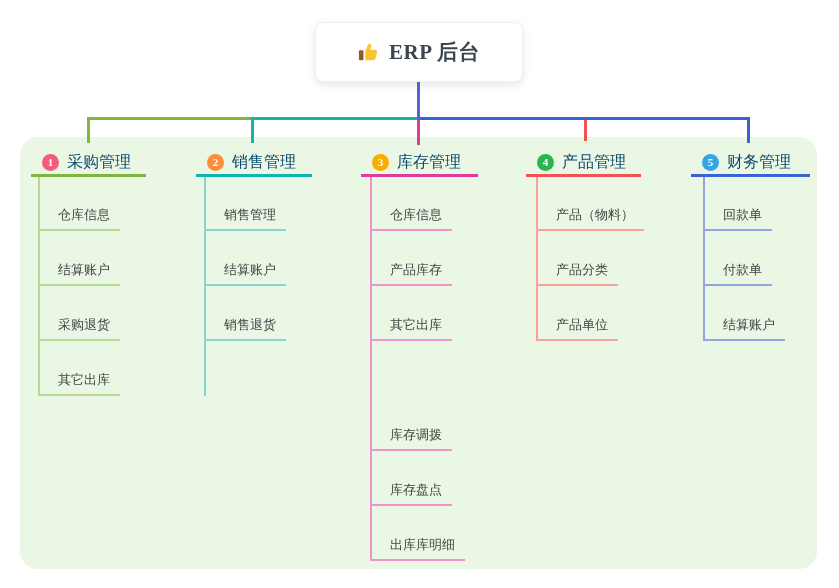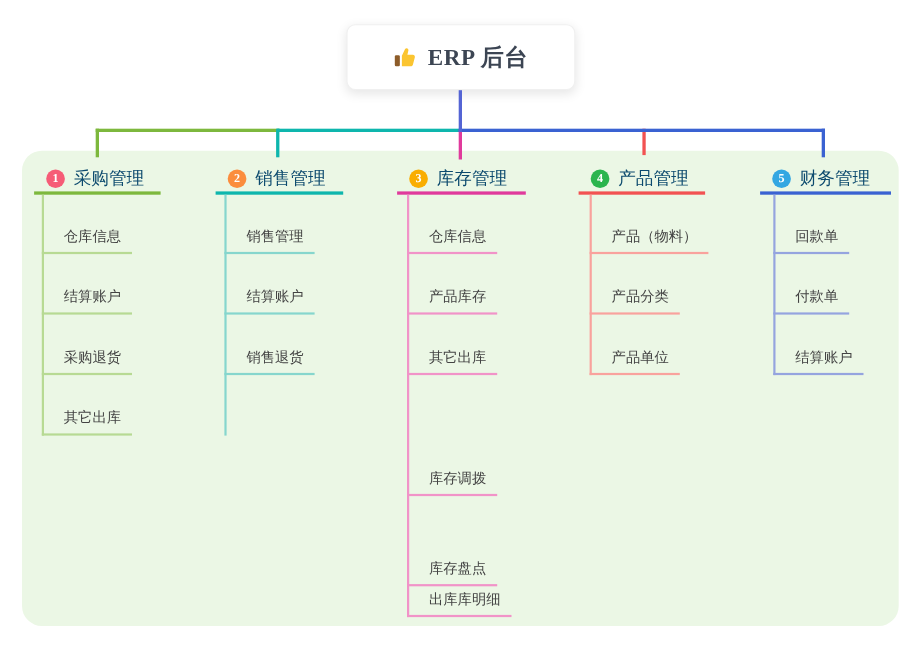--- a/index.html
+++ b/index.html
@@ -43,21 +43,21 @@
     border-bottom:2px solid var(--l);cursor:pointer;
   }
   
   .b0 .hdr{left:31px;width:115px}   .b0 .rail{left:38px;height:219px}  .b0 .child{left:38px}
   .b1 .hdr{left:196px;width:116px}  .b1 .rail{left:204px;height:219px} .b1 .child{left:204px}
   .b2 .hdr{left:361px;width:117px}  .b2 .rail{left:370px;height:384px} .b2 .child{left:370px}
   .b3 .hdr{left:526px;width:115px}  .b3 .rail{left:536px;height:164px} .b3 .child{left:536px}
   .b4 .hdr{left:691px;width:119px}  .b4 .rail{left:703px;height:164px} .b4 .child{left:703px}
   
   .r0{top:206px}.r1{top:261px}.r2{top:316px}.r3{top:371px}
-  .r4{top:426px}.r5{top:508px}.r6{top:536px}
+  .r4{top:426px}.r5{top:481px}.r6{top:536px}
 </style>
 </head>
 <body>
 
 <div class="stage">
 
   <div class="root-card">
     <span class="root-icon">
       <svg width="22" height="22" viewBox="0 0 24 24" aria-hidden="true">
         <rect x="1" y="10" width="5" height="11" rx="1.3" fill="#8d5c29"></rect>

